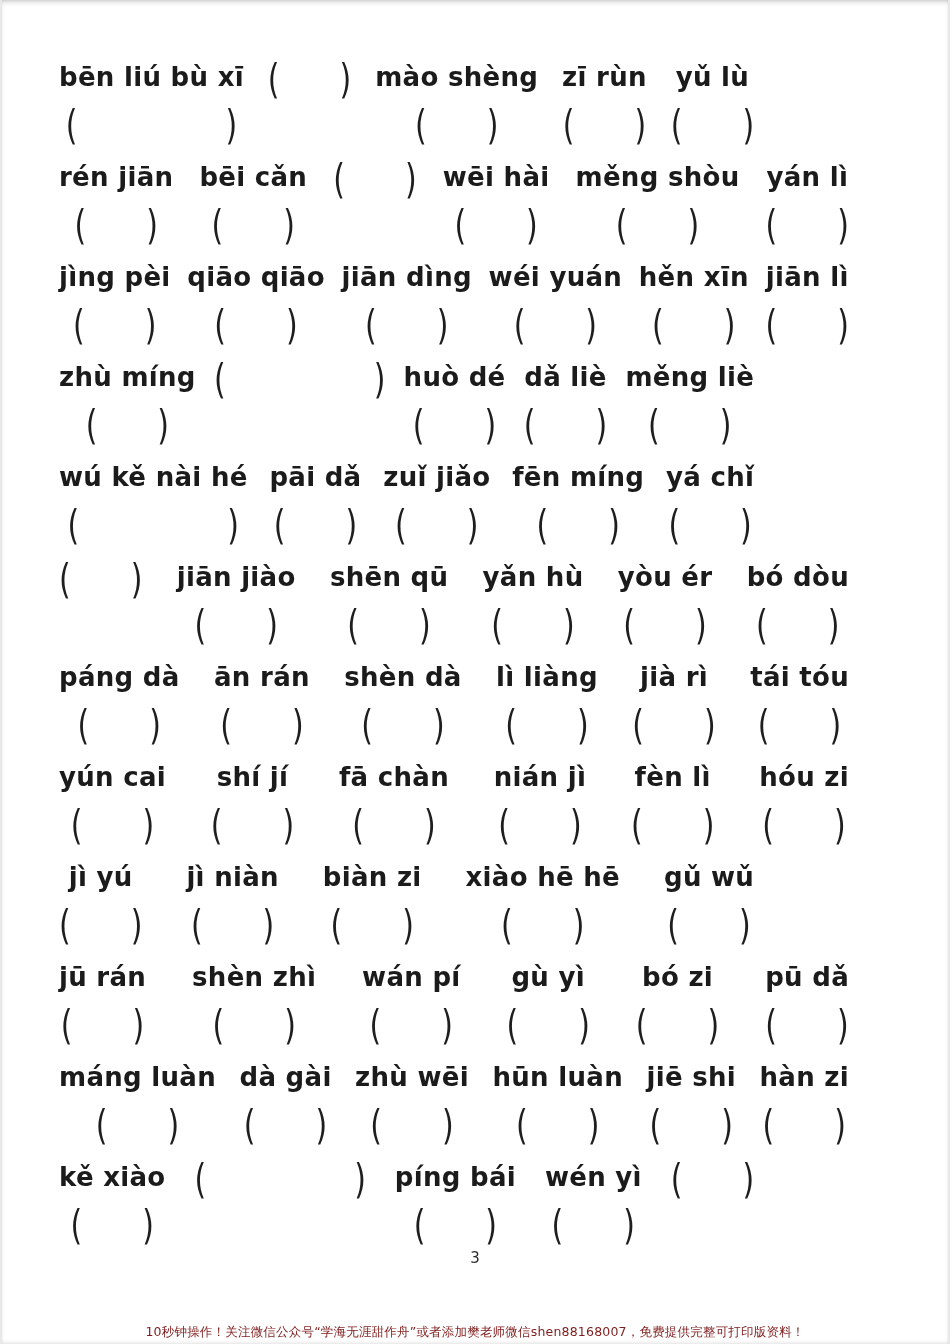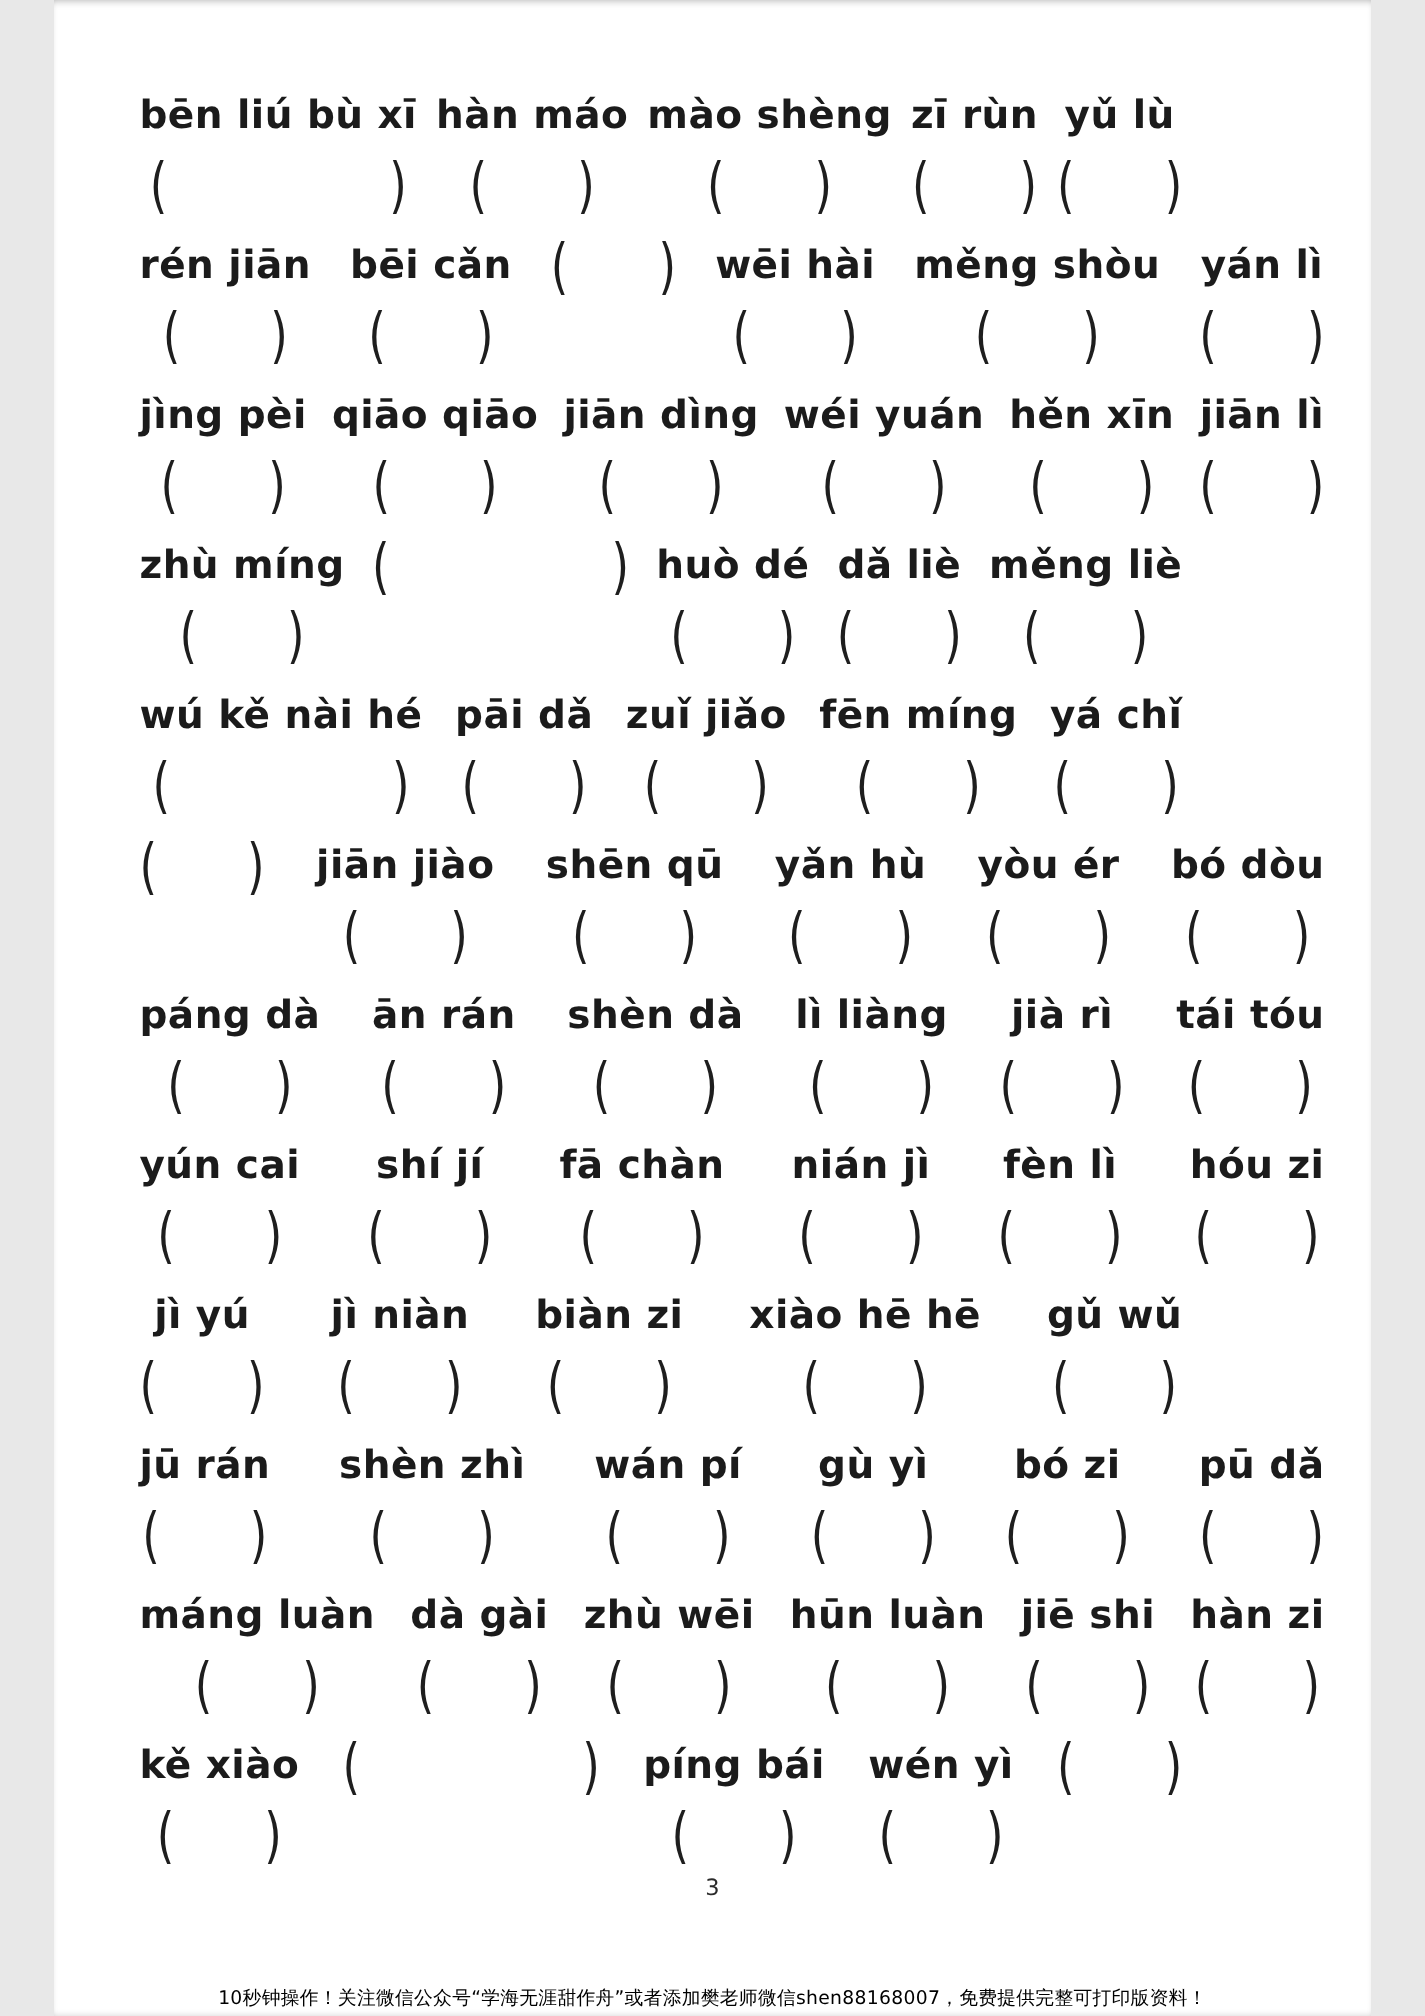--- a/index.html
+++ b/index.html
@@ -1,19 +1,19 @@
 <!DOCTYPE html>
 <html><head>
 <meta charset="utf-8">
 <style>
   html, body { margin: 0; padding: 0; }
   body { background: #e8e8e8; }
   .page {
     position: relative;
-    width: 878px;
+    width: 946px;
     height: 1344px;
     margin: 0 auto;
     background: #ffffff;
     overflow: hidden;
     font-family: "DejaVu Sans", sans-serif;
     box-shadow: inset 0 4px 6px -4px rgba(0,0,0,.35), inset 0 -3px 5px -3px rgba(0,0,0,.18);
   }
   .rows {
     position: absolute;
     top: 54px;
@@ -86,21 +86,20 @@
       <div class="row narrow">
         <div class="unit">
           <div class="pinyin">bēn liú bù xī</div>
           <div class="parens">
             <span class="glyph">(</span>
             <span class="sp wide"></span>
             <span class="glyph">)</span>
           </div>
         </div>
         <div class="unit">
-          <div class="pinyin">hàn máo</div>
           <div class="parens">
             <span class="glyph">(</span>
             <span class="sp"></span>
             <span class="glyph">)</span>
           </div>
         </div>
         <div class="unit">
           <div class="pinyin">mào shèng</div>
           <div class="parens">
             <span class="glyph">(</span>
@@ -633,14 +632,14 @@
         <div class="unit">
           <div class="parens">
             <span class="glyph">(</span>
             <span class="sp"></span>
             <span class="glyph">)</span>
           </div>
         </div>
       </div>
     </main>
   <div class="page-number">3</div>
-  <div class="footer" style="color: #000000;">10秒钟操作！关注微信公众号“学海无涯甜作舟”或者添加樊老师微信shen88168007，免费提供完整可打印版资料！</div>
+  <div class="footer" style="color: #7f1d1d;">10秒钟操作！关注微信公众号“学海无涯甜作舟”或者添加樊老师微信shen88168007，免费提供完整可打印版资料！</div>
 </div>
 
 </body></html>

